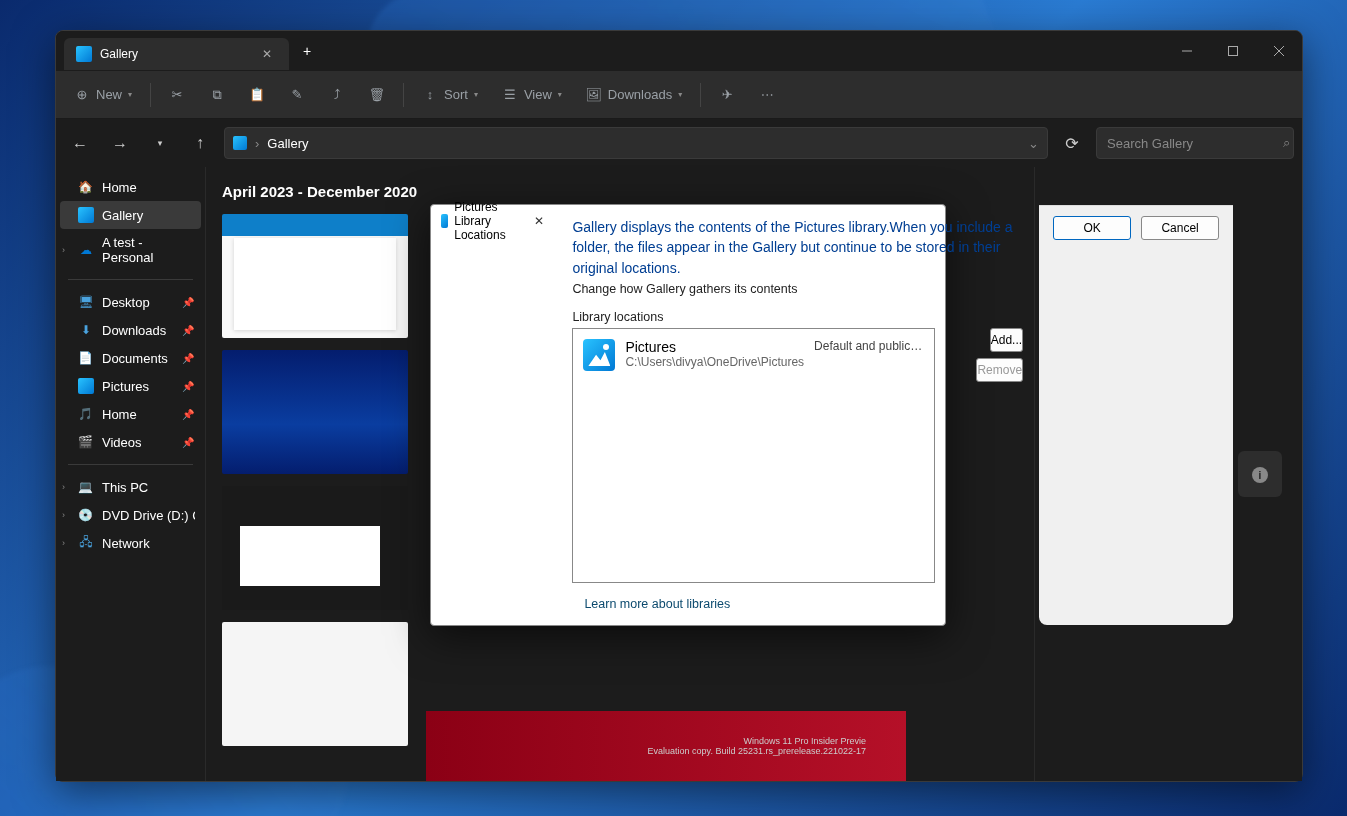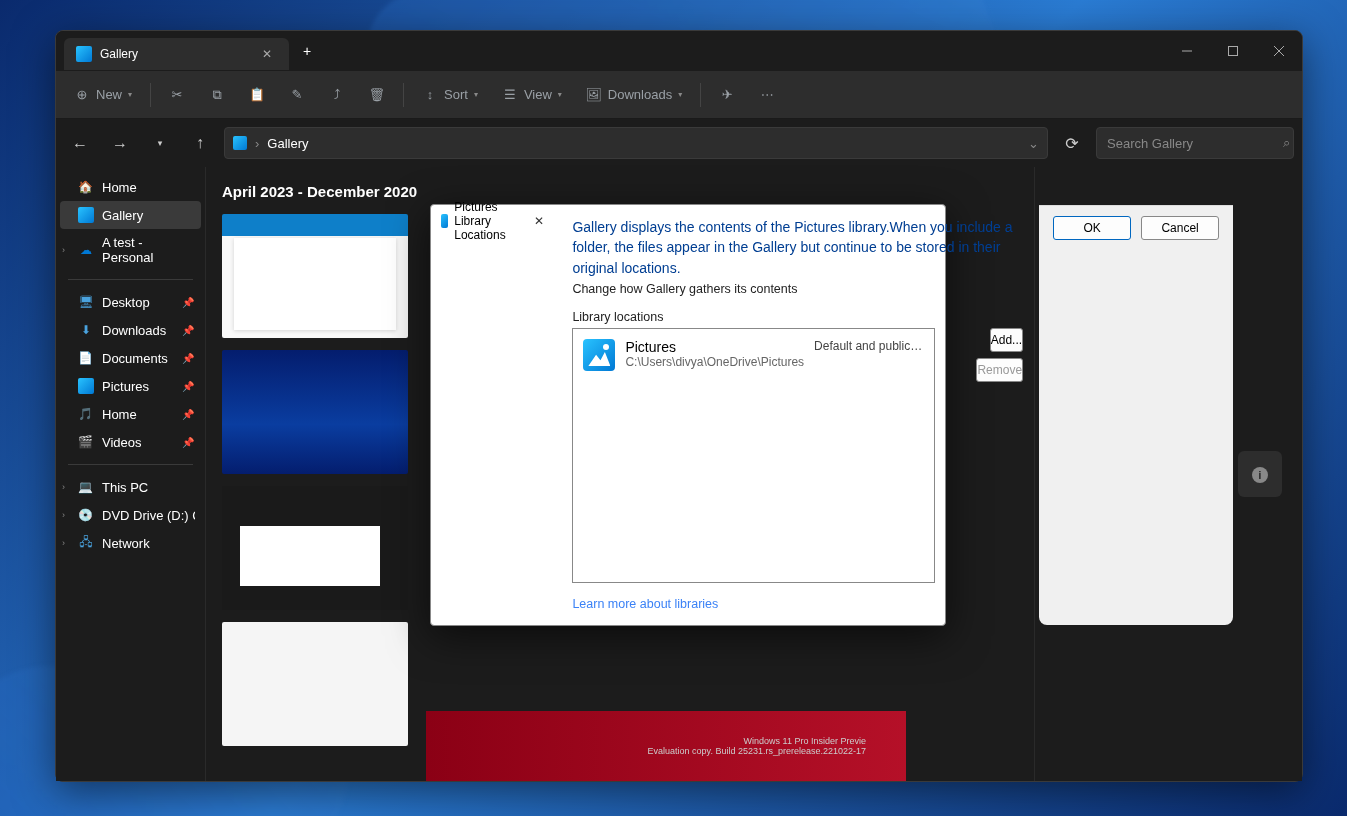--- a/index.html
+++ b/index.html
@@ -80,21 +80,21 @@
   .lib-icon { width: 32px; height: 32px; background: linear-gradient(135deg, #29c3ff, #0078d4); border-radius: 4px; position: relative; flex-shrink: 0; }
   .lib-icon::before { content: ""; position: absolute; width: 22px; height: 14px; background: #fff; bottom: 5px; left: 5px; clip-path: polygon(0 100%, 35% 20%, 55% 60%, 75% 0, 100% 100%); }
   .lib-icon::after { content: ""; position: absolute; width: 6px; height: 6px; background: #fff; border-radius: 50%; top: 5px; right: 6px; }
   .lib-text { flex: 1; }
   .lib-name { font-size: 14px; color: #000; }
   .lib-path { font-size: 12px; color: #666; }
   .lib-tag { font-size: 12px; color: #444; white-space: nowrap; max-width: 110px; overflow: hidden; text-overflow: ellipsis; }
   .dlg-btns { display: flex; flex-direction: column; gap: 6px; width: 78px; align-items: flex-end; }
   .dlg-btn { height: 24px; border: 1px solid #888; background: #fdfdfd; font-size: 12px; cursor: pointer; border-radius: 3px; }
   .dlg-btn:disabled { color: #999; }
-  .dlg-link { color: #3b82f6; font-size: 12.5px; margin: 14px 0 6px 0; cursor: pointer; display: inline-block; }
+  .dlg-link { color: #0c4a6e; font-size: 12.5px; margin: 14px 0 6px 12px; cursor: pointer; display: inline-block; }
   .dlg-footer { background: #f0f0f0; padding: 10px 14px; display: flex; justify-content: flex-end; gap: 10px; border-radius: 0 0 8px 8px; border-top: 1px solid #ddd; }
   .dlg-footer .dlg-btn { width: 78px; }
   .dlg-btn.primary { border: 1px solid #0067c0; }
 
   
   .t1 { background: linear-gradient(180deg, #0e7fc9 0%, #0e7fc9 18%, #f8f8f8 18%, #f8f8f8 100%); }
   .t1::after { content: ""; position: absolute; top: 24px; left: 12px; right: 12px; bottom: 8px; background: #fff; box-shadow: 0 1px 4px rgba(0,0,0,0.15); }
   .t2 { background: linear-gradient(180deg, #041d6e 0%, #0a3da0 60%, #041d6e 100%); }
   .t3 { background: #1a1a1a; }
   .t3::after { content: ""; position: absolute; top: 40px; left: 18px; width: 140px; height: 60px; background: #fff; }

